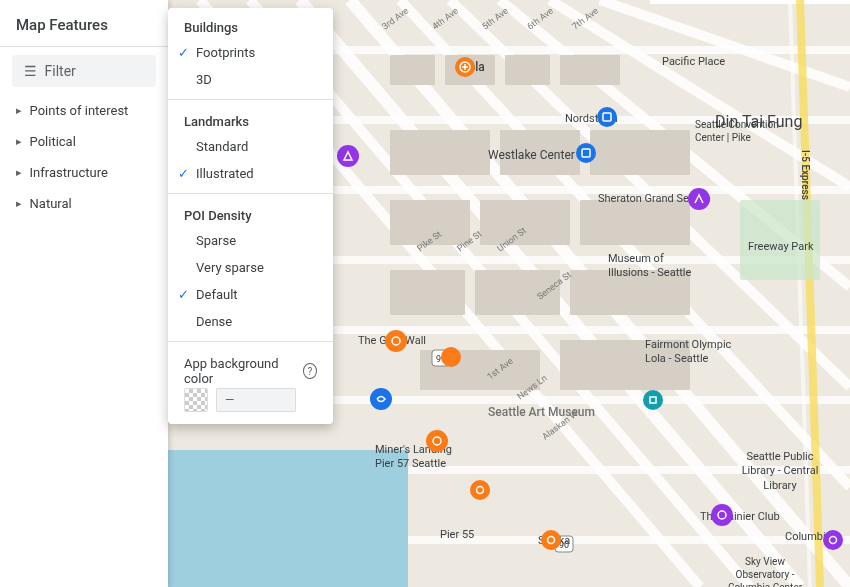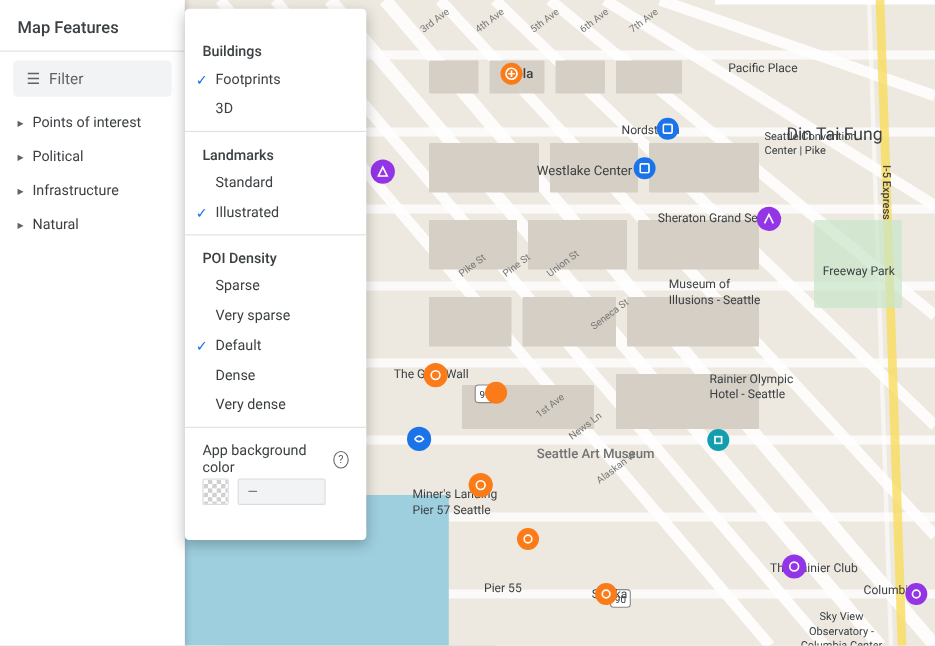--- a/index.html
+++ b/index.html
@@ -94,21 +94,21 @@
     
     #dropdown-panel {
       position: absolute;
       top: 8px;
       left: 168px;
       width: 165px;
       background: #fff;
       border-radius: 4px;
       box-shadow: 0 4px 12px rgba(0,0,0,0.25);
       z-index: 30;
-      padding: 24px 0;
+      padding: 4px 0;
     }
 
     .dropdown-section-label {
       padding: 8px 16px 4px;
       font-size: 13px;
       font-weight: 500;
       color: #3c4043;
     }
 
     .dropdown-item {
@@ -275,23 +275,24 @@
   <div style="position:absolute; top:60px; left:425px; font-size:12px; color:#3c4043; font-weight:500;margin-left:37px;">Lola</div>
   <div style="position:absolute; top:55px; left:662px; font-size:11px; color:#3c4043;">Pacific Place</div>
   <div style="position:absolute; top:112px; left:565px; font-size:11px; color:#3c4043;">Nordstrom</div>
   <div style="position:absolute; top:112px; left:677px; font-size:16px; color:#3c4043;margin-left:38px;">Din Tai Fung</div>
   <div style="position:absolute; top:148px; left:488px; font-size:12px; color:#3c4043; font-weight:400;">Westlake Center</div>
   <div style="position:absolute; top:118px; left:695px; font-size:10px; color:#3c4043; max-width:100px; line-height:1.3;">Seattle Convention Center | Pike</div>
   <div style="position:absolute; top:192px; left:598px; font-size:11px; color:#3c4043;">Sheraton Grand Seattle</div>
   <div style="position:absolute; top:252px; left:608px; font-size:11px; color:#3c4043; max-width:90px; line-height:1.3;">Museum of Illusions - Seattle</div>
   <div style="position:absolute; top:240px; left:748px; font-size:11px; color:#3c4043;">Freeway Park</div>
   <div style="position:absolute; top:334px; left:358px; font-size:11px; color:#3c4043;">The Gum Wall</div>
-  <div style="position:absolute; top:338px; left:645px; font-size:11px; color:#3c4043; max-width:90px; line-height:1.3;">Rainier Olympic Hotel - Seattle</div>
+  <div style="position:absolute; top:338px; left:645px; font-size:11px; color:#3c4043; max-width:90px; line-height:1.3;">Fairmont Olympic Lola - Seattle</div>
   <div style="position:absolute; top:405px; left:488px; font-size:12px; color:#737373; font-weight:500;">Seattle Art Museum</div>
   <div style="position:absolute; top:443px; left:375px; font-size:11px; color:#3c4043; max-width:80px; line-height:1.3;">Miner's Landing Pier 57 Seattle</div>
+  <div style="position:absolute; top:450px; left:740px; font-size:11px; color:#3c4043; max-width:80px; line-height:1.3; text-align:center;">Seattle Public Library - Central Library</div>
   <div style="position:absolute; top:510px; left:700px; font-size:11px; color:#3c4043;">The Rainier Club</div>
   <div style="position:absolute; top:534px; left:538px; font-size:11px; color:#3c4043;">Skalka</div>
   <div style="position:absolute; top:530px; left:785px; font-size:11px; color:#3c4043;">Columbia</div>
   <div style="position:absolute; top:528px; left:440px; font-size:11px; color:#3c4043;">Pier 55</div>
   <div style="position:absolute; top:555px; left:720px; font-size:10px; color:#3c4043; max-width:90px; text-align:center; line-height:1.3;">Sky View Observatory - Columbia Center</div>
 
   <div style="position:absolute; top:57px; left:455px; width:20px; height:20px; background:#fa7b17; border-radius:50%; display:flex; align-items:center; justify-content:center;">
     <svg width="12" height="12" viewBox="0 0 12 12">
         <circle cx="6" cy="6" r="5" fill="none" stroke="white" stroke-width="1.5"></circle>
         <path d="M6 3v6M3 6h6" stroke="white" stroke-width="1.5"></path>
@@ -442,23 +443,20 @@
   </div>
   <div class="dropdown-item">
     <span>Very sparse</span>
   </div>
   <div class="dropdown-item">
     <span class="check-icon">✓</span>
     <span>Default</span>
   </div>
   <div class="dropdown-item">
     <span>Dense</span>
-  </div>
-  <div class="dropdown-item">
-    <span>Very dense</span>
   </div>
 
   <div class="dropdown-divider"></div>
 
   <div class="app-bg-section">
     <div class="app-bg-label">
       <span>App background color</span>
       <span class="help-icon">?</span>
     </div>
     <div class="color-picker-row">

